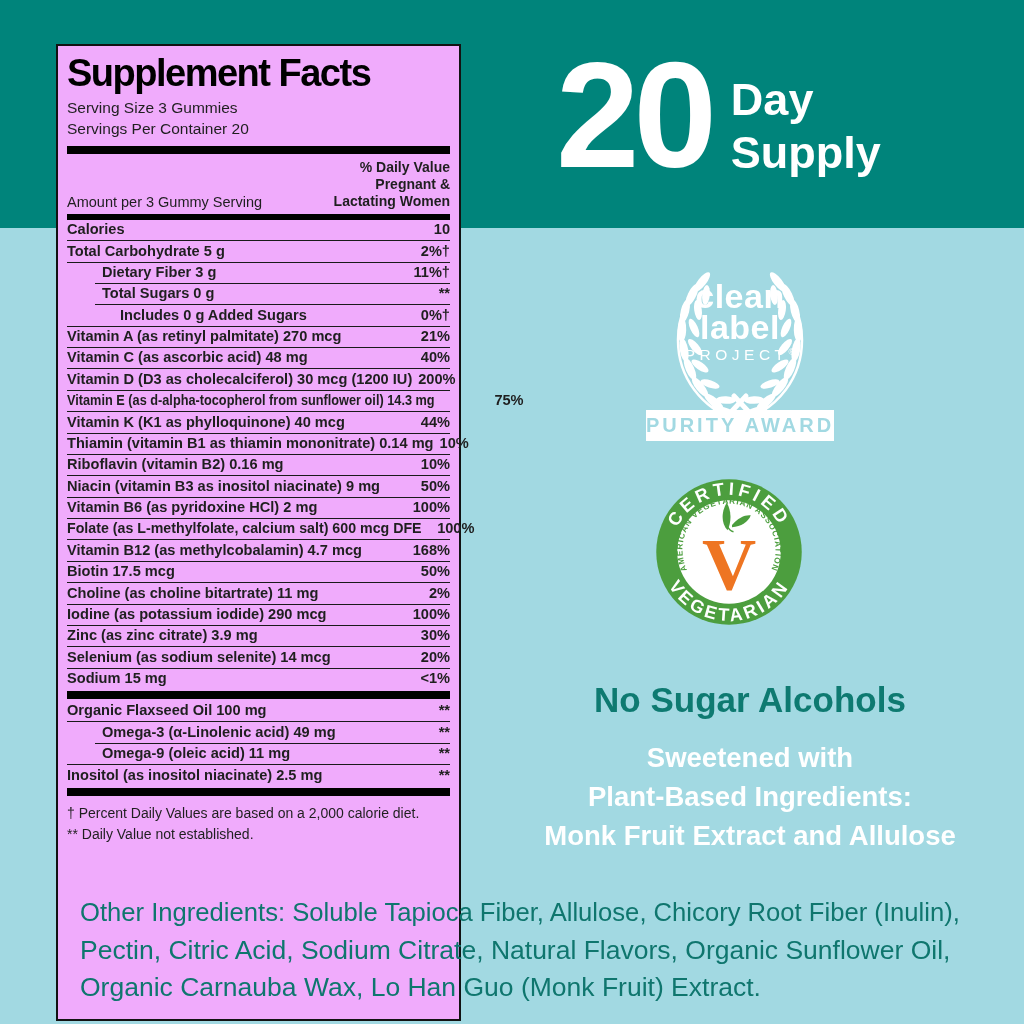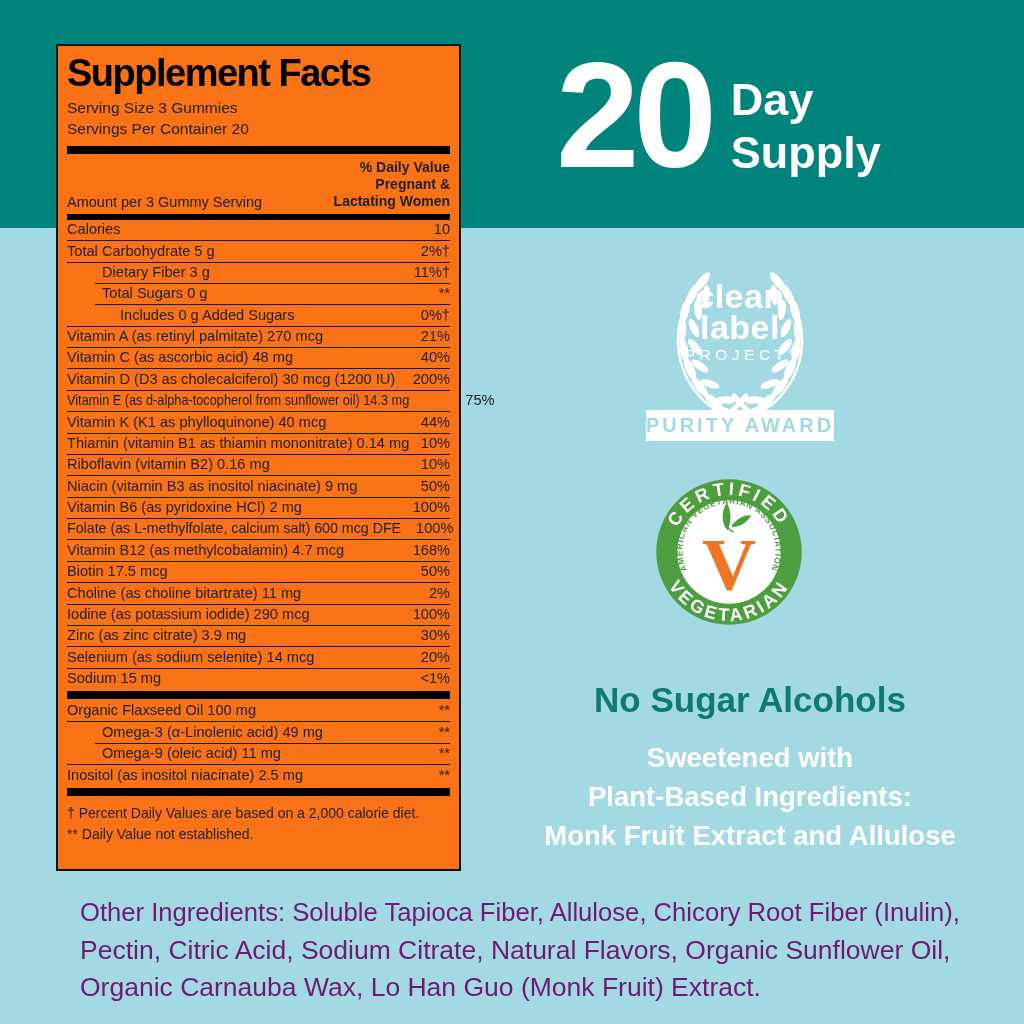--- a/index.html
+++ b/index.html
@@ -4,55 +4,55 @@
 <style>
   html,body { margin:0; padding:0; background:#fff; }
   .stage {
     position:relative; width:1024px; height:1024px; overflow:hidden;
     background:#a2d9e2; font-family:"Liberation Sans", sans-serif;
   }
   .bg-top { position:absolute; left:0; top:0; width:1024px; height:228px; background:#00847b; }
 
   
   .facts-panel {
-    position:absolute; left:56px; top:44px; width:405px; height:827px;
-    background:#f97316; border:2.5px solid #121212; box-sizing:border-box;
+    position:absolute; left:56px; top:44px; width:405px; height:977px;
+    background:#f0abfc; border:2.5px solid #121212; box-sizing:border-box;
     padding:8px 9px 8px 9px; color:#1f1f1f;
   }
   .facts-title { font-size:38px; font-weight:bold; letter-spacing:-1.5px; color:#000; line-height:1.02; white-space:nowrap; }
   .serving-block { font-size:15.5px; line-height:1.35; margin-top:5px; color:#1f1f1f; white-space:pre-line; }
   .bar { background:#000; }
   .bar.h8 { height:8px; }
   .bar.h6 { height:6px; }
   .bar.m1 { margin-top:6px; }
   .bar.m2 { margin:2px 0; }
   .col-head { display:flex; justify-content:space-between; align-items:flex-end; padding:5px 0 4px 0; }
   .amount-head { font-weight:normal; font-size:14.5px; white-space:nowrap; }
   .dv-head { font-weight:bold; font-size:14px; text-align:right; line-height:1.22; white-space:pre-line; }
-  .nrow { display:flex; align-items:baseline; font-size:14.6px; line-height:15.6px; padding-top:2.4px; padding-bottom:2.4px; }
+  .nrow { display:flex; align-items:baseline; font-size:14.6px; line-height:15.6px; padding-top:2.4px; padding-bottom:2.4px;font-weight:bold; }
   .nrow.sep { border-top:1.4px solid #1a1a1a; }
   .nrow .lbl { display:inline-block; white-space:nowrap; }
   .nrow .val { margin-left:auto; padding-left:6px; white-space:nowrap; }
   .footnotes { font-size:14px; line-height:1.5; padding-top:5px; white-space:pre-line; }
 
   
   .supply { position:absolute; left:556px; top:46px; display:flex; color:#fff; }
   .supply-number { font-size:150px; font-weight:bold; line-height:0.92; letter-spacing:-6px; }
   .supply-words { margin:27px 0 0 20px; font-size:45px; font-weight:bold; line-height:1.18; white-space:pre-line; }
 
   .clp-logo { position:absolute; left:640px; top:268px; }
   .avb-logo { position:absolute; left:654px; top:477px; }
 
   .no-sugar { position:absolute; left:510px; top:680px; width:480px; text-align:center;
               font-size:35px; font-weight:bold; color:#0e7a71; }
   .sweetened { position:absolute; left:510px; top:738px; width:480px; text-align:center;
                font-size:27.5px; font-weight:bold; color:#ffffff; line-height:1.42; white-space:pre-line; }
 
   .other-ing { position:absolute; left:80px; top:894px; width:880px;
-               font-size:26.5px; color:#701a75; line-height:1.42; }
+               font-size:26.5px; color:#0f766e; line-height:1.42; }
   .fitline { display:inline-block; white-space:nowrap; }
 </style>
 </head>
 <body>
 
 <div class="stage">
   <div class="bg-top"></div>
 
   <div class="facts-panel">
     <div class="facts-title">Supplement Facts</div>

